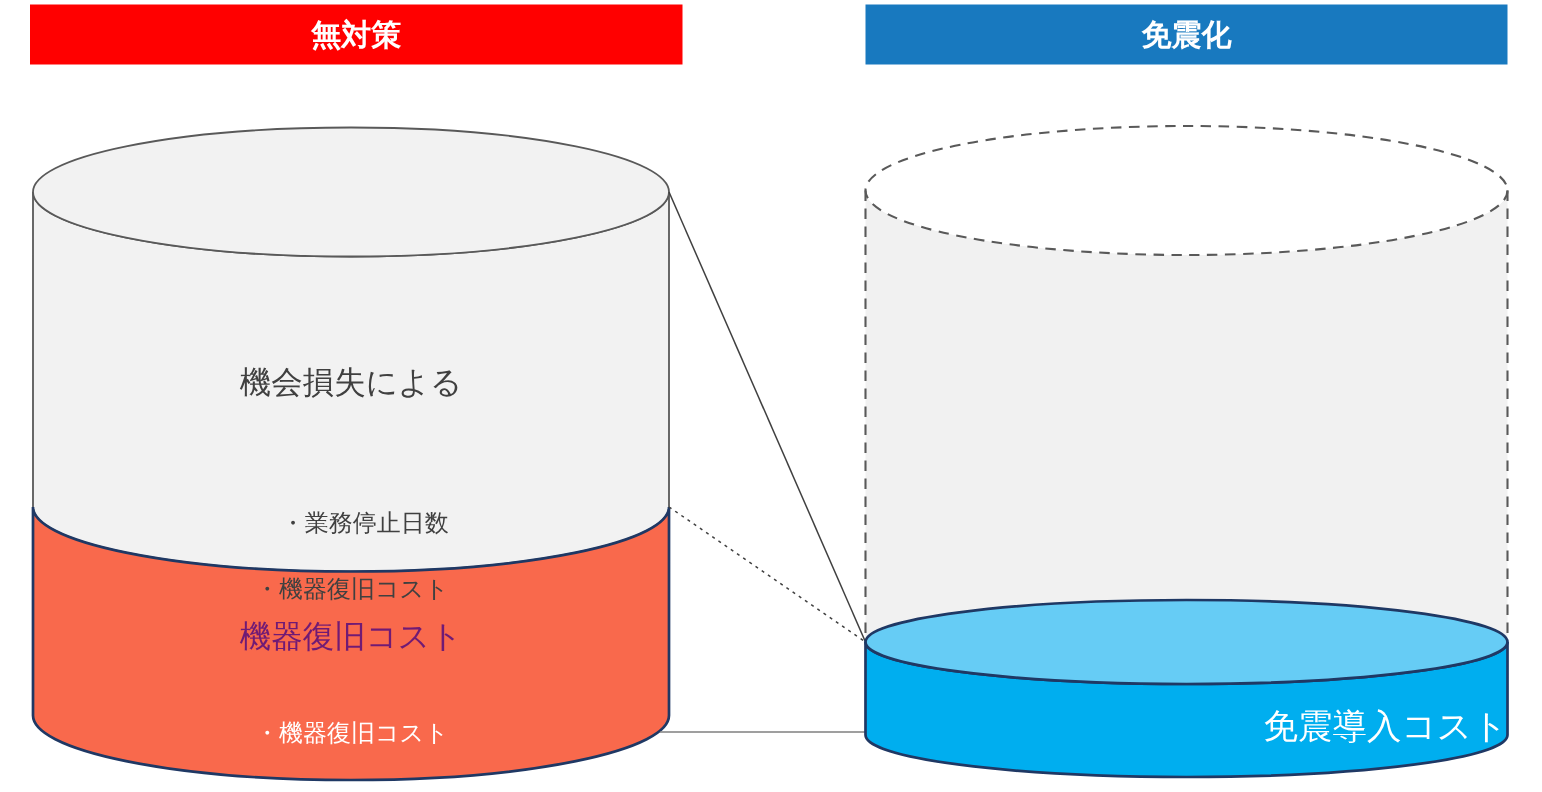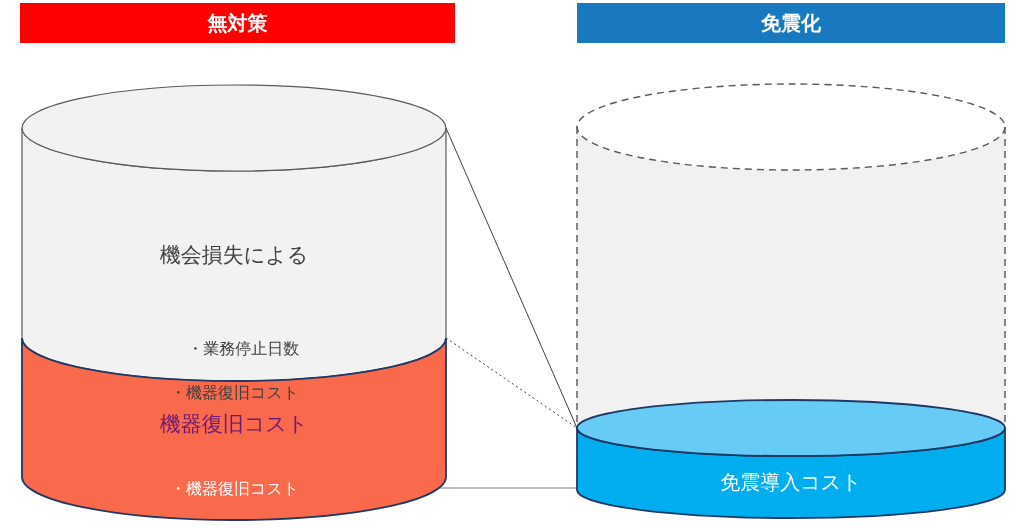--- a/index.html
+++ b/index.html
@@ -22,21 +22,21 @@
   .loss-bullets{
     left:170px;top:316px;color:#404040;font-size:16px;line-height:22px;text-align:right;
   }
   .recovery-title{
     left:22px;top:410px;width:424px;text-align:center;color:#701a75;font-size:21px;
   }
   .recovery-bullets{
     left:170px;top:454px;color:#ffffff;font-size:16px;line-height:23px;text-align:left;
   }
   .isolation-title{
-    left:577px;top:469px;width:428px;text-align:center;color:#ffffff;font-size:20px;
+    left:577px;top:469px;width:428px;text-align:right;color:#ffffff;font-size:23px;
   }
 </style>
 </head>
 <body>
 
 <div id="stage">
 
   <svg id="diagram-svg" viewBox="0 0 1028 528" xmlns="http://www.w3.org/2000/svg">
 
     <path d="M22,128 A212,43 0 0 0 446,128 L446,338 A212,43 0 0 1 22,338 Z" fill="#F2F2F2" stroke="#595959" stroke-width="1.2"></path>

